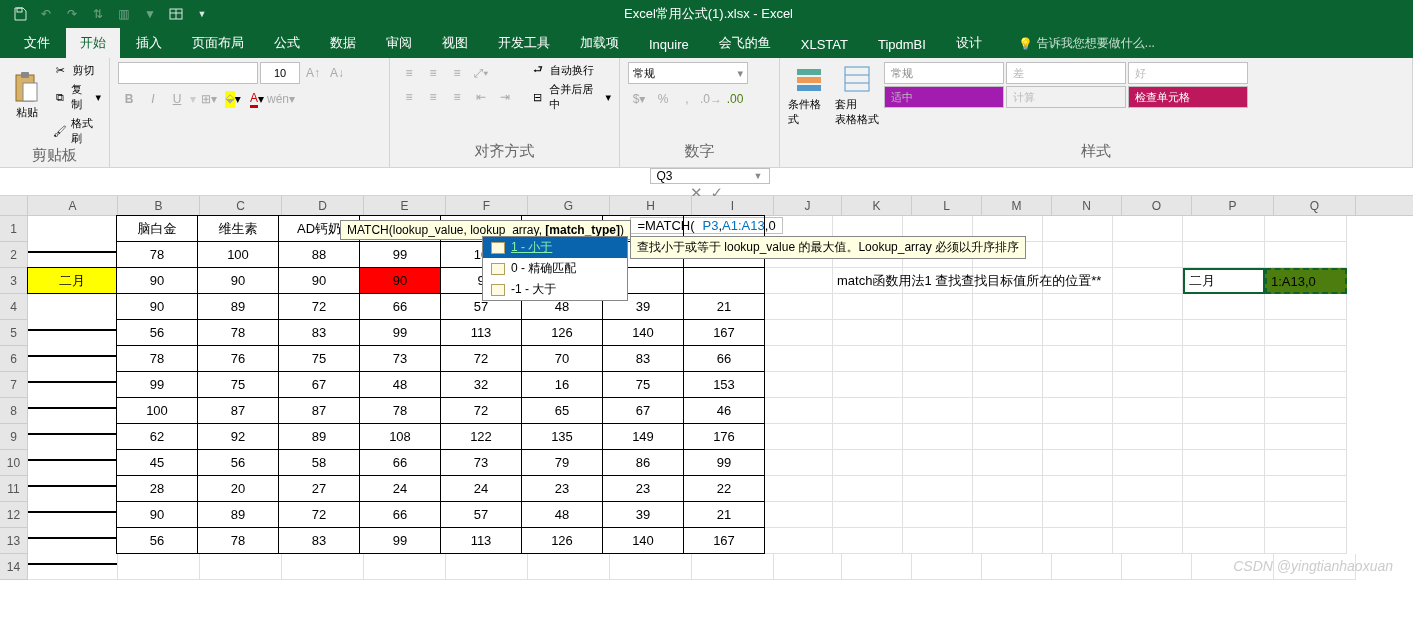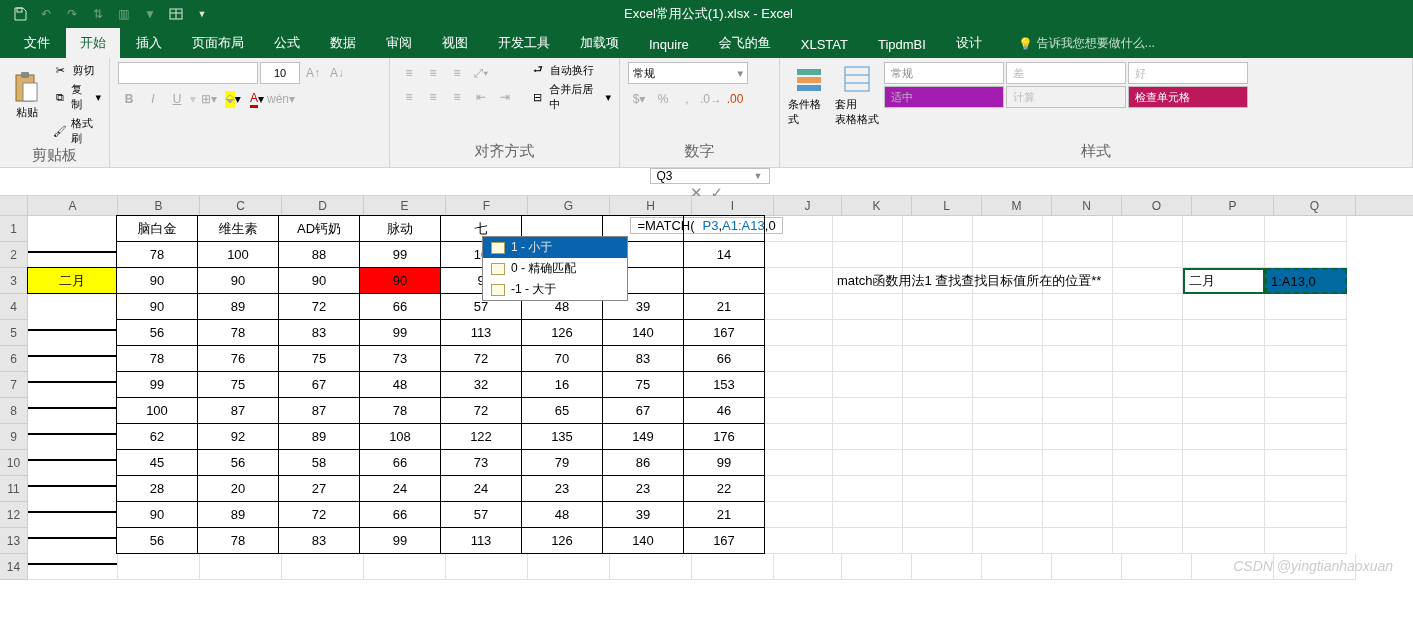--- a/index.html
+++ b/index.html
@@ -63,26 +63,26 @@
 .rows { }
 .row { display: flex; height: 26px; }
 .rh { width: 28px; background: #e6e6e6; border-right: 1px solid #ccc; border-bottom: 1px solid #ccc; text-align: center; font-size: 12px; color: #555; line-height: 26px; }
 .cell { border-right: 1px solid #e0e0e0; border-bottom: 1px solid #e0e0e0; font-size: 13px; display: flex; align-items: center; justify-content: center; overflow: hidden; white-space: nowrap; }
 .cell.left { justify-content: flex-start; padding-left: 4px; }
 .cell.tb { border: 1px solid #000; margin: -1px 0 0 -1px; }
 .cell.pink { background: #0ea5e9; margin-top: 35px; }
 .cell.yellow { background: #ffff00; }
 .cell.red { background: #ff0000; color: #000; }
 .cell.p-sel { border: 2px solid #0c6332; }
-.cell.q-sel { border: 2px dashed #0c6332; background: #0369a1; }
+.cell.q-sel { border: 2px dashed #0c6332; background: #4d7c0f; }
 
 .tooltip { position: absolute; background: #ffffe1; border: 1px solid #888; font-size: 12px; padding: 2px 6px; z-index: 10; white-space: nowrap; }
 .ac-list { position: absolute; background: #fff; border: 1px solid #888; font-size: 12px; z-index: 20; }
 .ac-item { padding: 2px 8px; display: flex; align-items: center; gap: 6px; }
-.ac-item.sel { background: #0a64ad; color: #e5e5e5; }
+.ac-item.sel { background: #0a64ad; color: #86efac; text-decoration: underline; }
 .ac-icon { width: 14px; height: 12px; border: 1px solid #b0a060; background: #fffbe0; display: inline-block; }
 .ac-desc { position: absolute; background: #ffffe1; border: 1px solid #888; font-size: 12px; padding: 2px 6px; z-index: 15; white-space: nowrap; }
 
 .watermark { position: absolute; right: 20px; bottom: 6px; color: #ccc; font-size: 14px; font-style: italic; }
 
 .wA{width:90px}.wB{width:82px}.wC{width:82px}.wD{width:82px}.wE{width:82px}.wF{width:82px}.wG{width:82px}.wH{width:82px}.wI{width:82px}
 .wJ{width:68px}.wK{width:70px}.wL{width:70px}.wM{width:70px}.wN{width:70px}.wO{width:70px}.wP{width:82px}.wQ{width:82px}
 </style>
 </head>
 <body>
@@ -219,21 +219,21 @@
       <div style="display:flex;flex-direction:column;gap:4px">
         <div class="num-fmt">
             <span>常规</span>
             <span style="margin-left:auto;color:#888">▾</span>
           </div>
         <div class="align-row">
           <div class="rbtn" style="color:#aaa">$▾</div>
           <div class="rbtn" style="color:#aaa">%</div>
           <div class="rbtn" style="color:#aaa">,</div>
           <div class="rbtn" style="color:#aaa">.0→</div>
-          <div class="rbtn" style="color:#c2410c">.00</div>
+          <div class="rbtn" style="color:#4d7c0f">.00</div>
         </div>
       </div>
     </div>
     <div class="group-label">数字</div>
   </div>
 
   <div class="group" style="flex:1">
     <div class="group-body">
       <div class="big-btn">
         <div class="big-btn-icon">
@@ -590,30 +590,34 @@
         <div class="cell wK"></div>
         <div class="cell wL"></div>
         <div class="cell wM"></div>
         <div class="cell wN"></div>
         <div class="cell wO"></div>
         <div class="cell wP"></div>
         <div class="cell wQ"></div>
       </div>
     </div>
 
+  <div class="tooltip" style="left:340px; top:24px;">
+    <span>MATCH(lookup_value, lookup_array, </span><b>[match_type]</b><span>)</span>
+  </div>
 
   <div class="ac-list" style="left:482px; top:40px; width:146px;">
     <div class="ac-item sel">
         <span class="ac-icon"></span>
         <span>1 - 小于</span>
       </div>
     <div class="ac-item">
         <span class="ac-icon"></span>
         <span>0 - 精确匹配</span>
       </div>
     <div class="ac-item">
         <span class="ac-icon"></span>
         <span>-1 - 大于</span>
       </div>
   </div>
+  <div class="ac-desc" style="left:630px; top:40px;">查找小于或等于 lookup_value 的最大值。Lookup_array 必须以升序排序</div>
 
   <div class="watermark">CSDN @yingtianhaoxuan</div>
 </div>
 
 </body></html>

